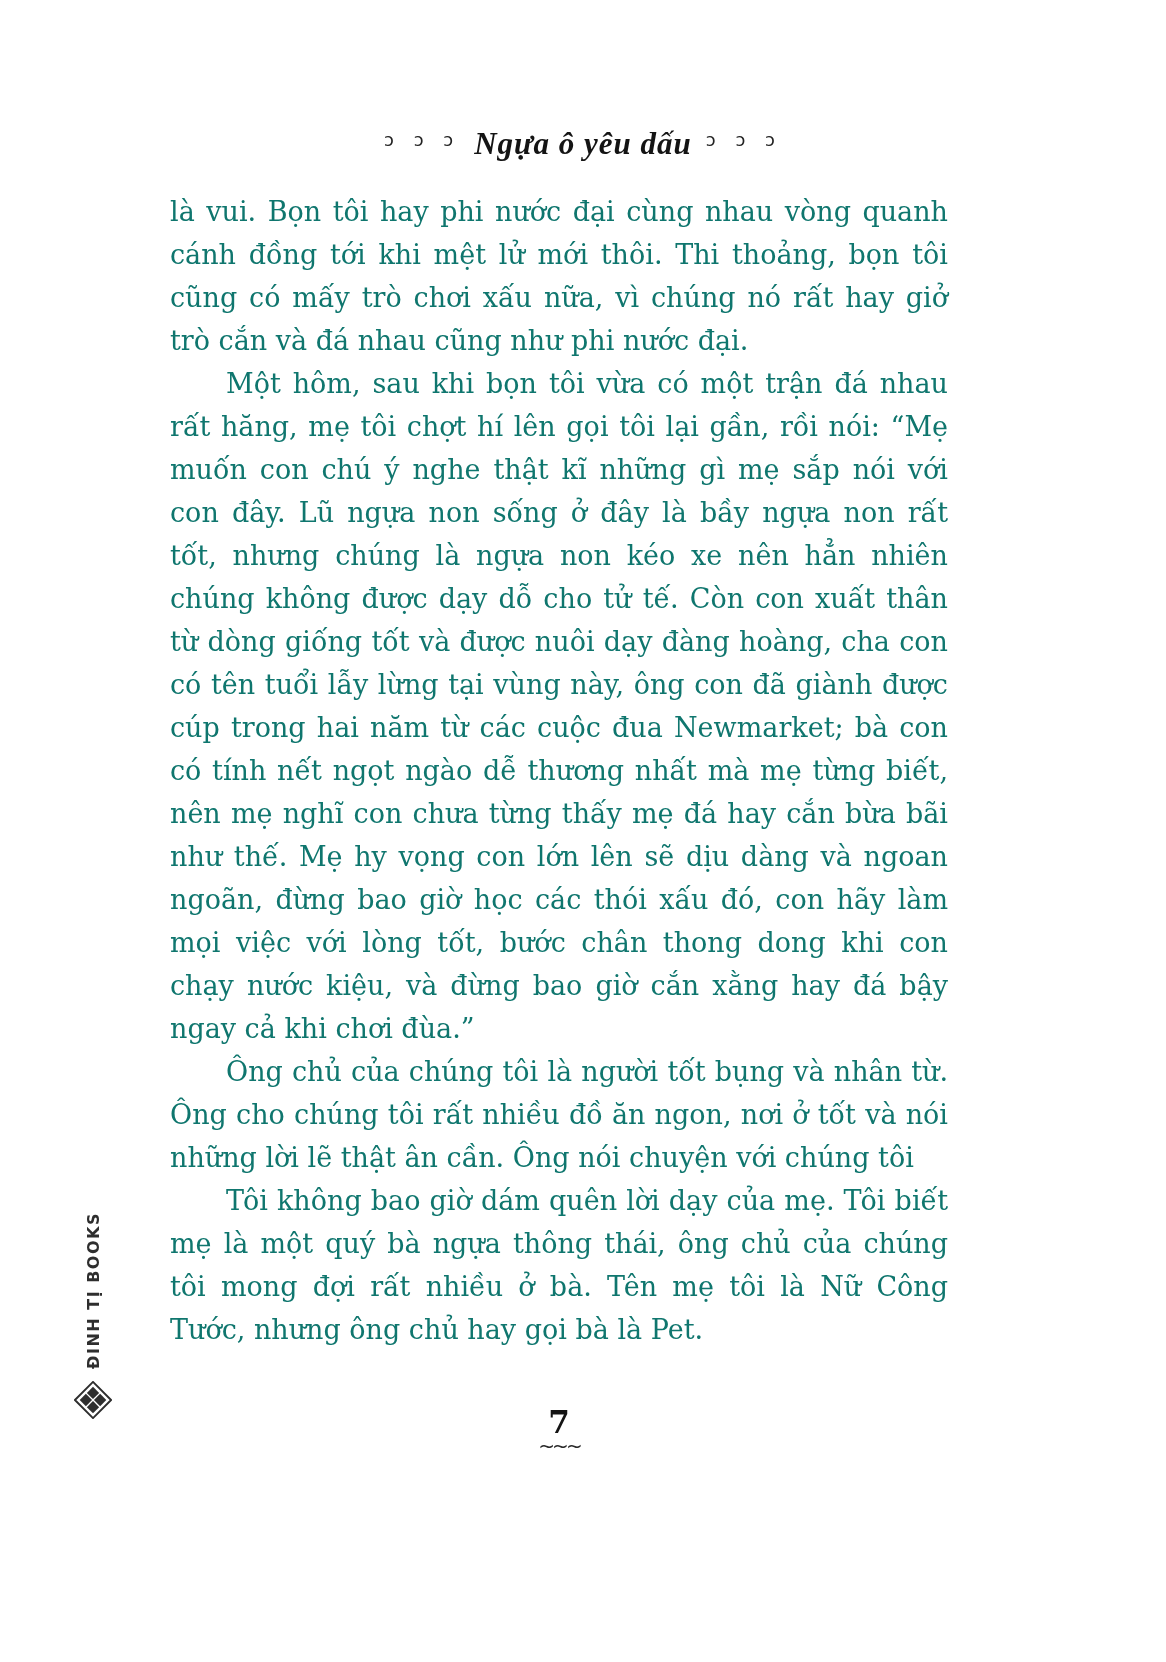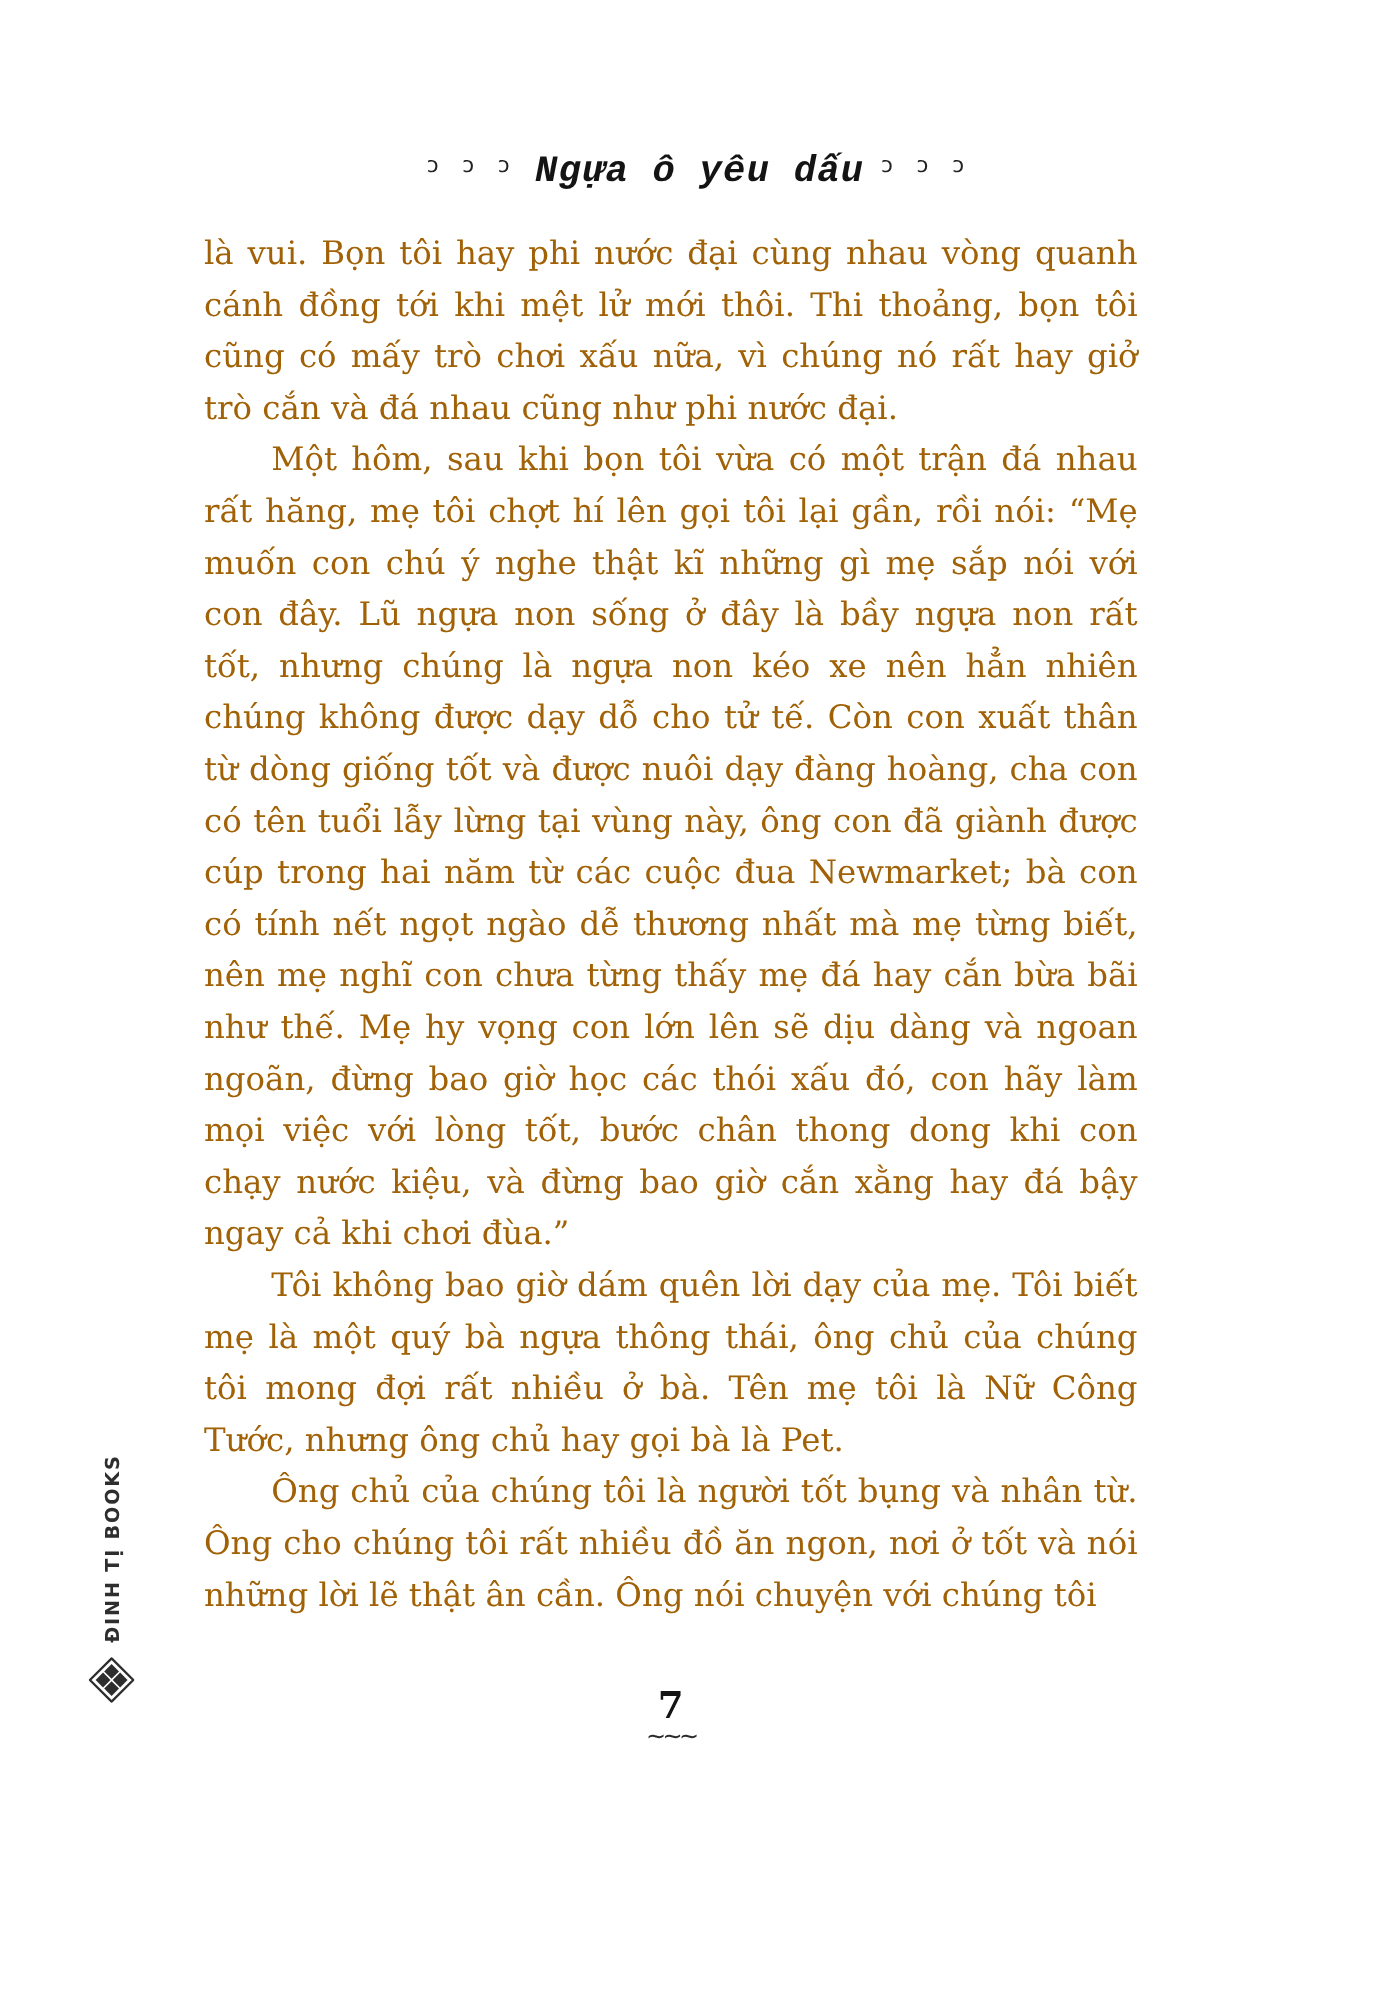--- a/index.html
+++ b/index.html
@@ -21,21 +21,21 @@
   
   .page-header {
     position: absolute;
     top: 126px;
     left: 0;
     width: 100%;
     text-align: center;
     white-space: nowrap;
   }
   .book-title {
-    font-family: Liberation Mono, monospace;
+    font-family: Liberation Serif, serif;
     font-style: italic;
     font-weight: bold;
     font-size: 31px;
     letter-spacing: 1px;
     color: #141414;
     padding: 0 14px;
     margin-top: 43px;
   }
   .ornament {
     display: inline-block;
@@ -48,21 +48,21 @@
 
   
   .body-text {
     position: absolute;
     top: 190px;
     left: 170px;
     width: 778px;
     font-size: 27px;
     line-height: 43px;
     text-align: justify;
-    color: #a16207;
+    color: #0f766e;
   }
   .body-text p {
     margin: 0;
   }
   .body-text p.indent {
     text-indent: 56px;
   }
 
   
   .sidebar {
@@ -118,22 +118,22 @@
 
 <div class="page">
 
   <header class="page-header">
     <span class="ornament">ɔ ɔ ɔ</span><span class="book-title">Ngựa ô yêu dấu</span><span class="ornament">ɔ ɔ ɔ</span>
   </header>
 
   <main class="body-text">
     <p class="no-indent">là vui. Bọn tôi hay phi nước đại cùng nhau vòng quanh cánh đồng tới khi mệt lử mới thôi. Thi thoảng, bọn tôi cũng có mấy trò chơi xấu nữa, vì chúng nó rất hay giở trò cắn và đá nhau cũng như phi nước đại.</p>
     <p class="indent">Một hôm, sau khi bọn tôi vừa có một trận đá nhau rất hăng, mẹ tôi chợt hí lên gọi tôi lại gần, rồi nói: “Mẹ muốn con chú ý nghe thật kĩ những gì mẹ sắp nói với con đây. Lũ ngựa non sống ở đây là bầy ngựa non rất tốt, nhưng chúng là ngựa non kéo xe nên hẳn nhiên chúng không được dạy dỗ cho tử tế. Còn con xuất thân từ dòng giống tốt và được nuôi dạy đàng hoàng, cha con có tên tuổi lẫy lừng tại vùng này, ông con đã giành được cúp trong hai năm từ các cuộc đua Newmarket; bà con có tính nết ngọt ngào dễ thương nhất mà mẹ từng biết, nên mẹ nghĩ con chưa từng thấy mẹ đá hay cắn bừa bãi như thế. Mẹ hy vọng con lớn lên sẽ dịu dàng và ngoan ngoãn, đừng bao giờ học các thói xấu đó, con hãy làm mọi việc với lòng tốt, bước chân thong dong khi con chạy nước kiệu, và đừng bao giờ cắn xằng hay đá bậy ngay cả khi chơi đùa.”</p>
+    <p class="indent">Ông chủ của chúng tôi là người tốt bụng và nhân từ. Ông cho chúng tôi rất nhiều đồ ăn ngon, nơi ở tốt và nói những lời lẽ thật ân cần. Ông nói chuyện với chúng tôi</p>
     <p class="indent">Tôi không bao giờ dám quên lời dạy của mẹ. Tôi biết mẹ là một quý bà ngựa thông thái, ông chủ của chúng tôi mong đợi rất nhiều ở bà. Tên mẹ tôi là Nữ Công Tước, nhưng ông chủ hay gọi bà là Pet.</p>
-    <p class="indent">Ông chủ của chúng tôi là người tốt bụng và nhân từ. Ông cho chúng tôi rất nhiều đồ ăn ngon, nơi ở tốt và nói những lời lẽ thật ân cần. Ông nói chuyện với chúng tôi</p>
   </main>
 
   <aside class="sidebar">
     <span class="publisher-name">ĐINH TỊ BOOKS</span>
     <svg class="publisher-logo" viewBox="0 0 40 40" aria-hidden="true">
       <polygon points="20,1 39,20 20,39 1,20" fill="none" stroke="#2e2e2e" stroke-width="2"></polygon>
       <polygon points="20,6 26.5,12.5 20,19 13.5,12.5" fill="#2e2e2e"></polygon>
       <polygon points="27.5,13.5 34,20 27.5,26.5 21,20" fill="#2e2e2e"></polygon>
       <polygon points="20,21 26.5,27.5 20,34 13.5,27.5" fill="#2e2e2e"></polygon>
       <polygon points="12.5,13.5 19,20 12.5,26.5 6,20" fill="#2e2e2e"></polygon>

